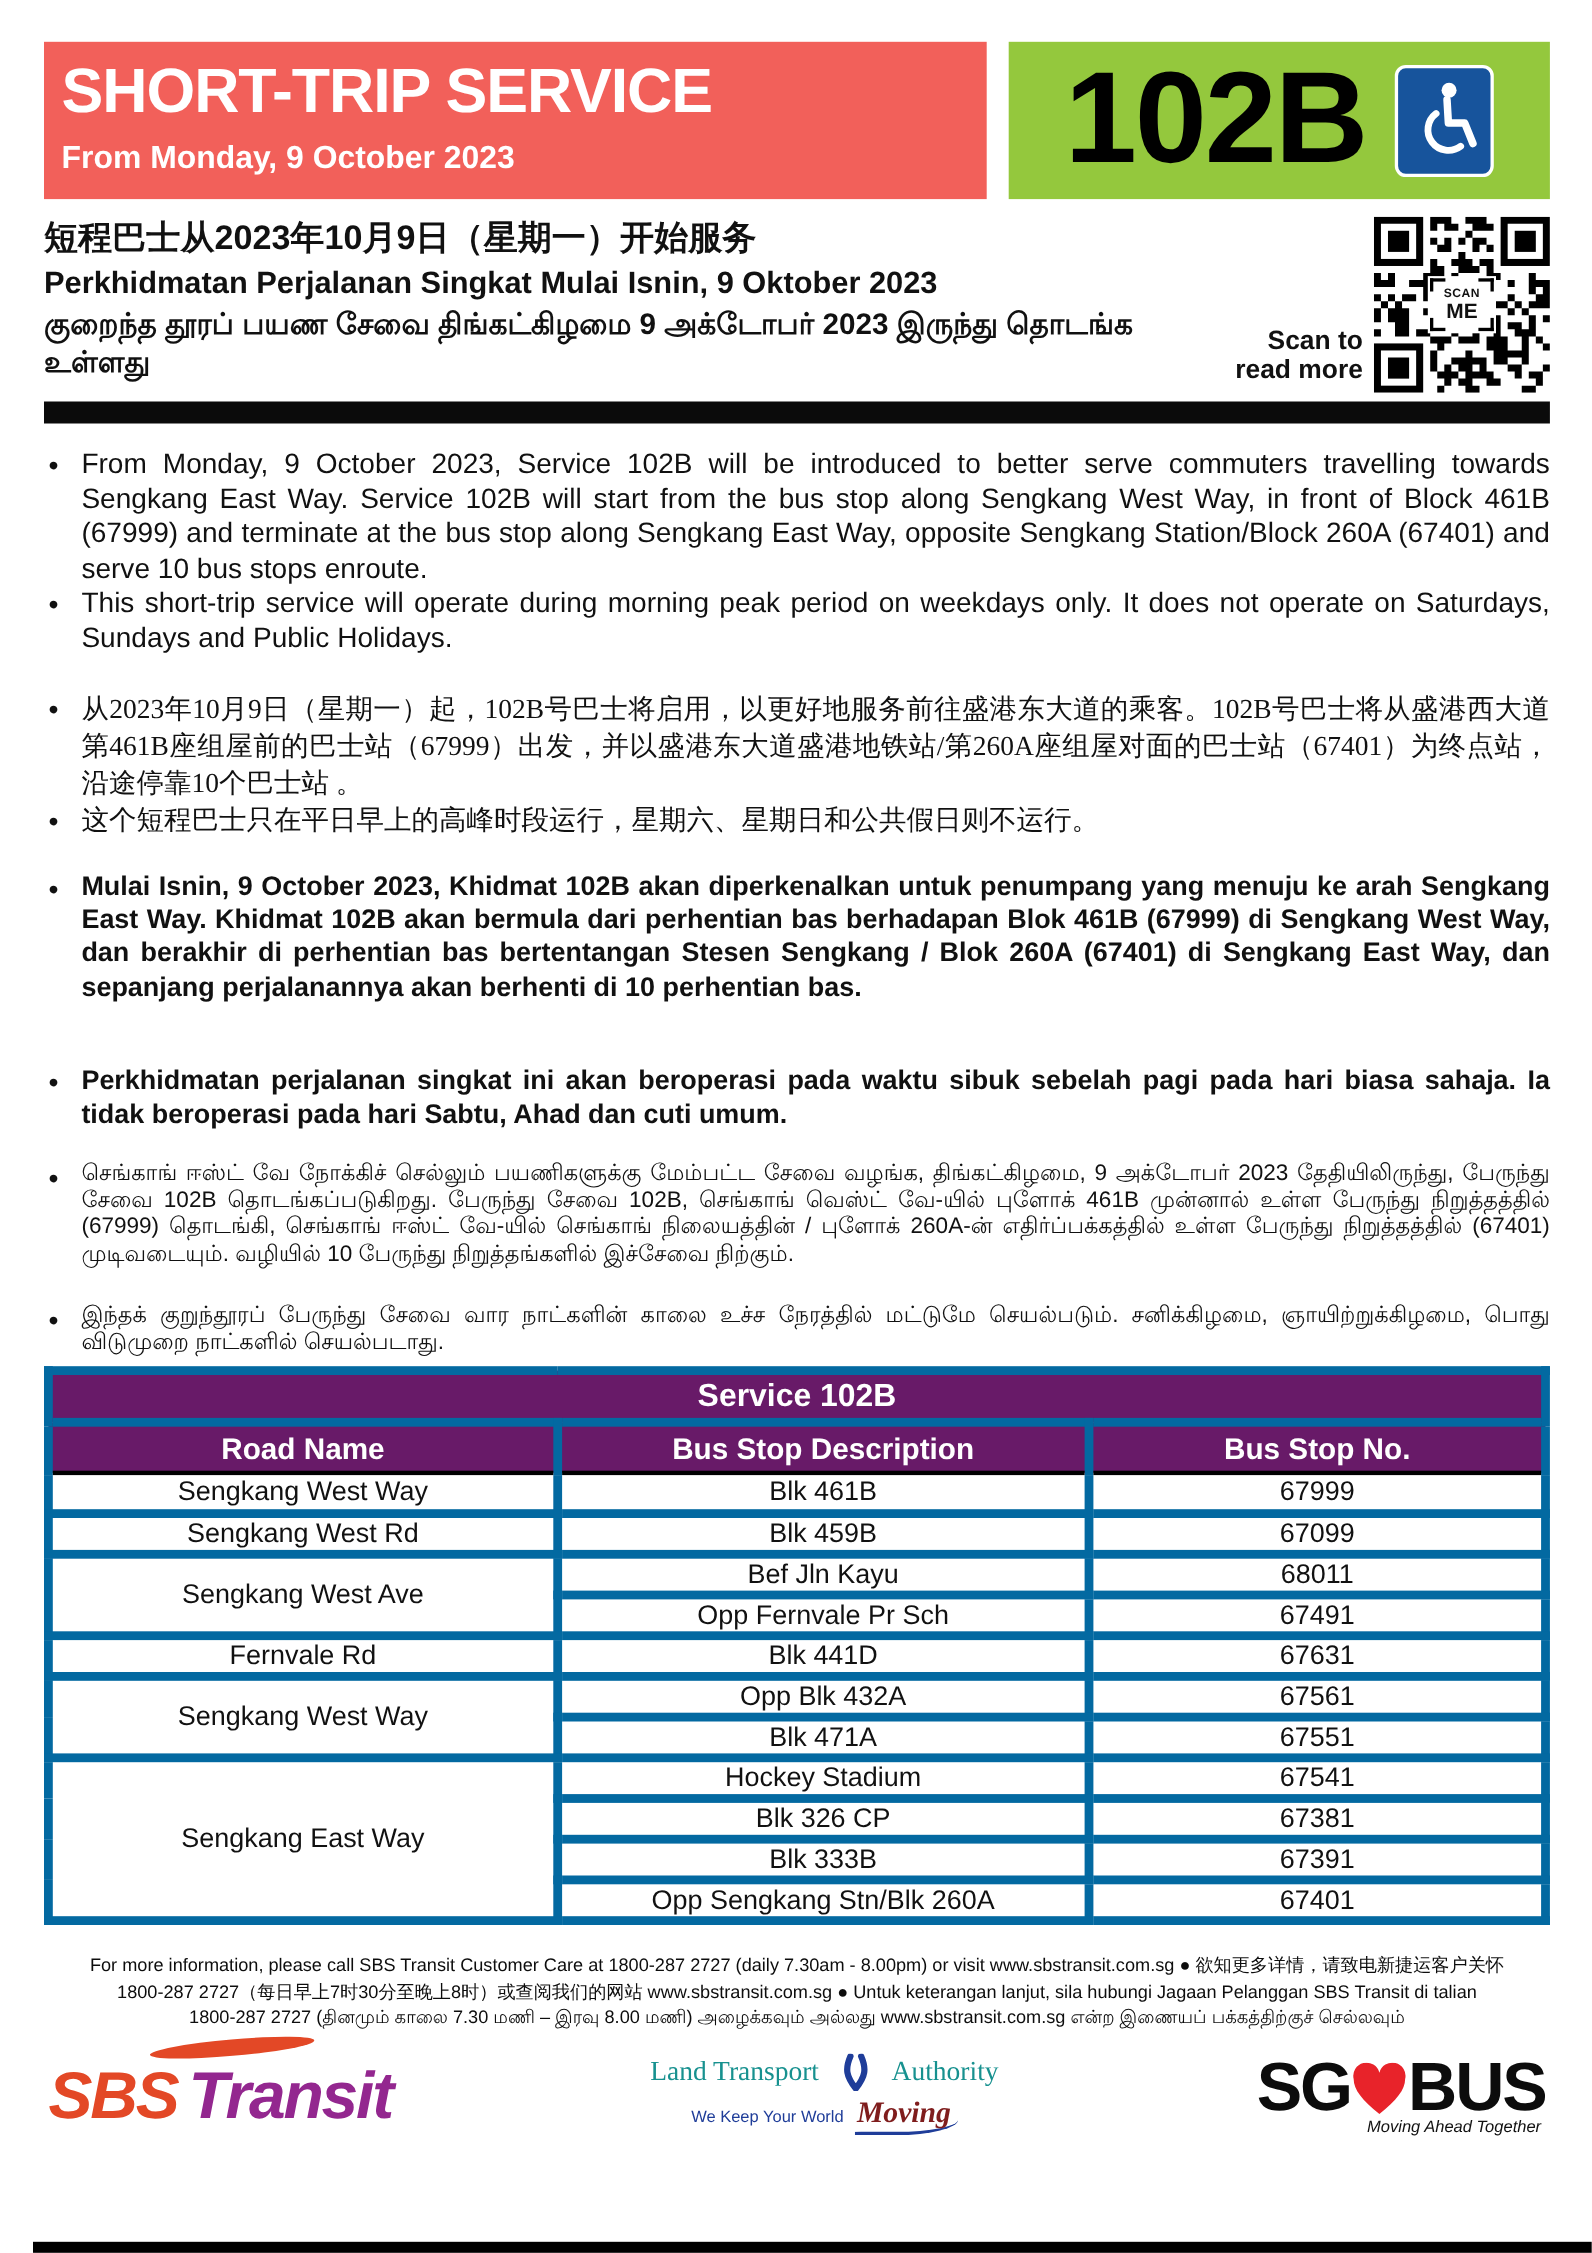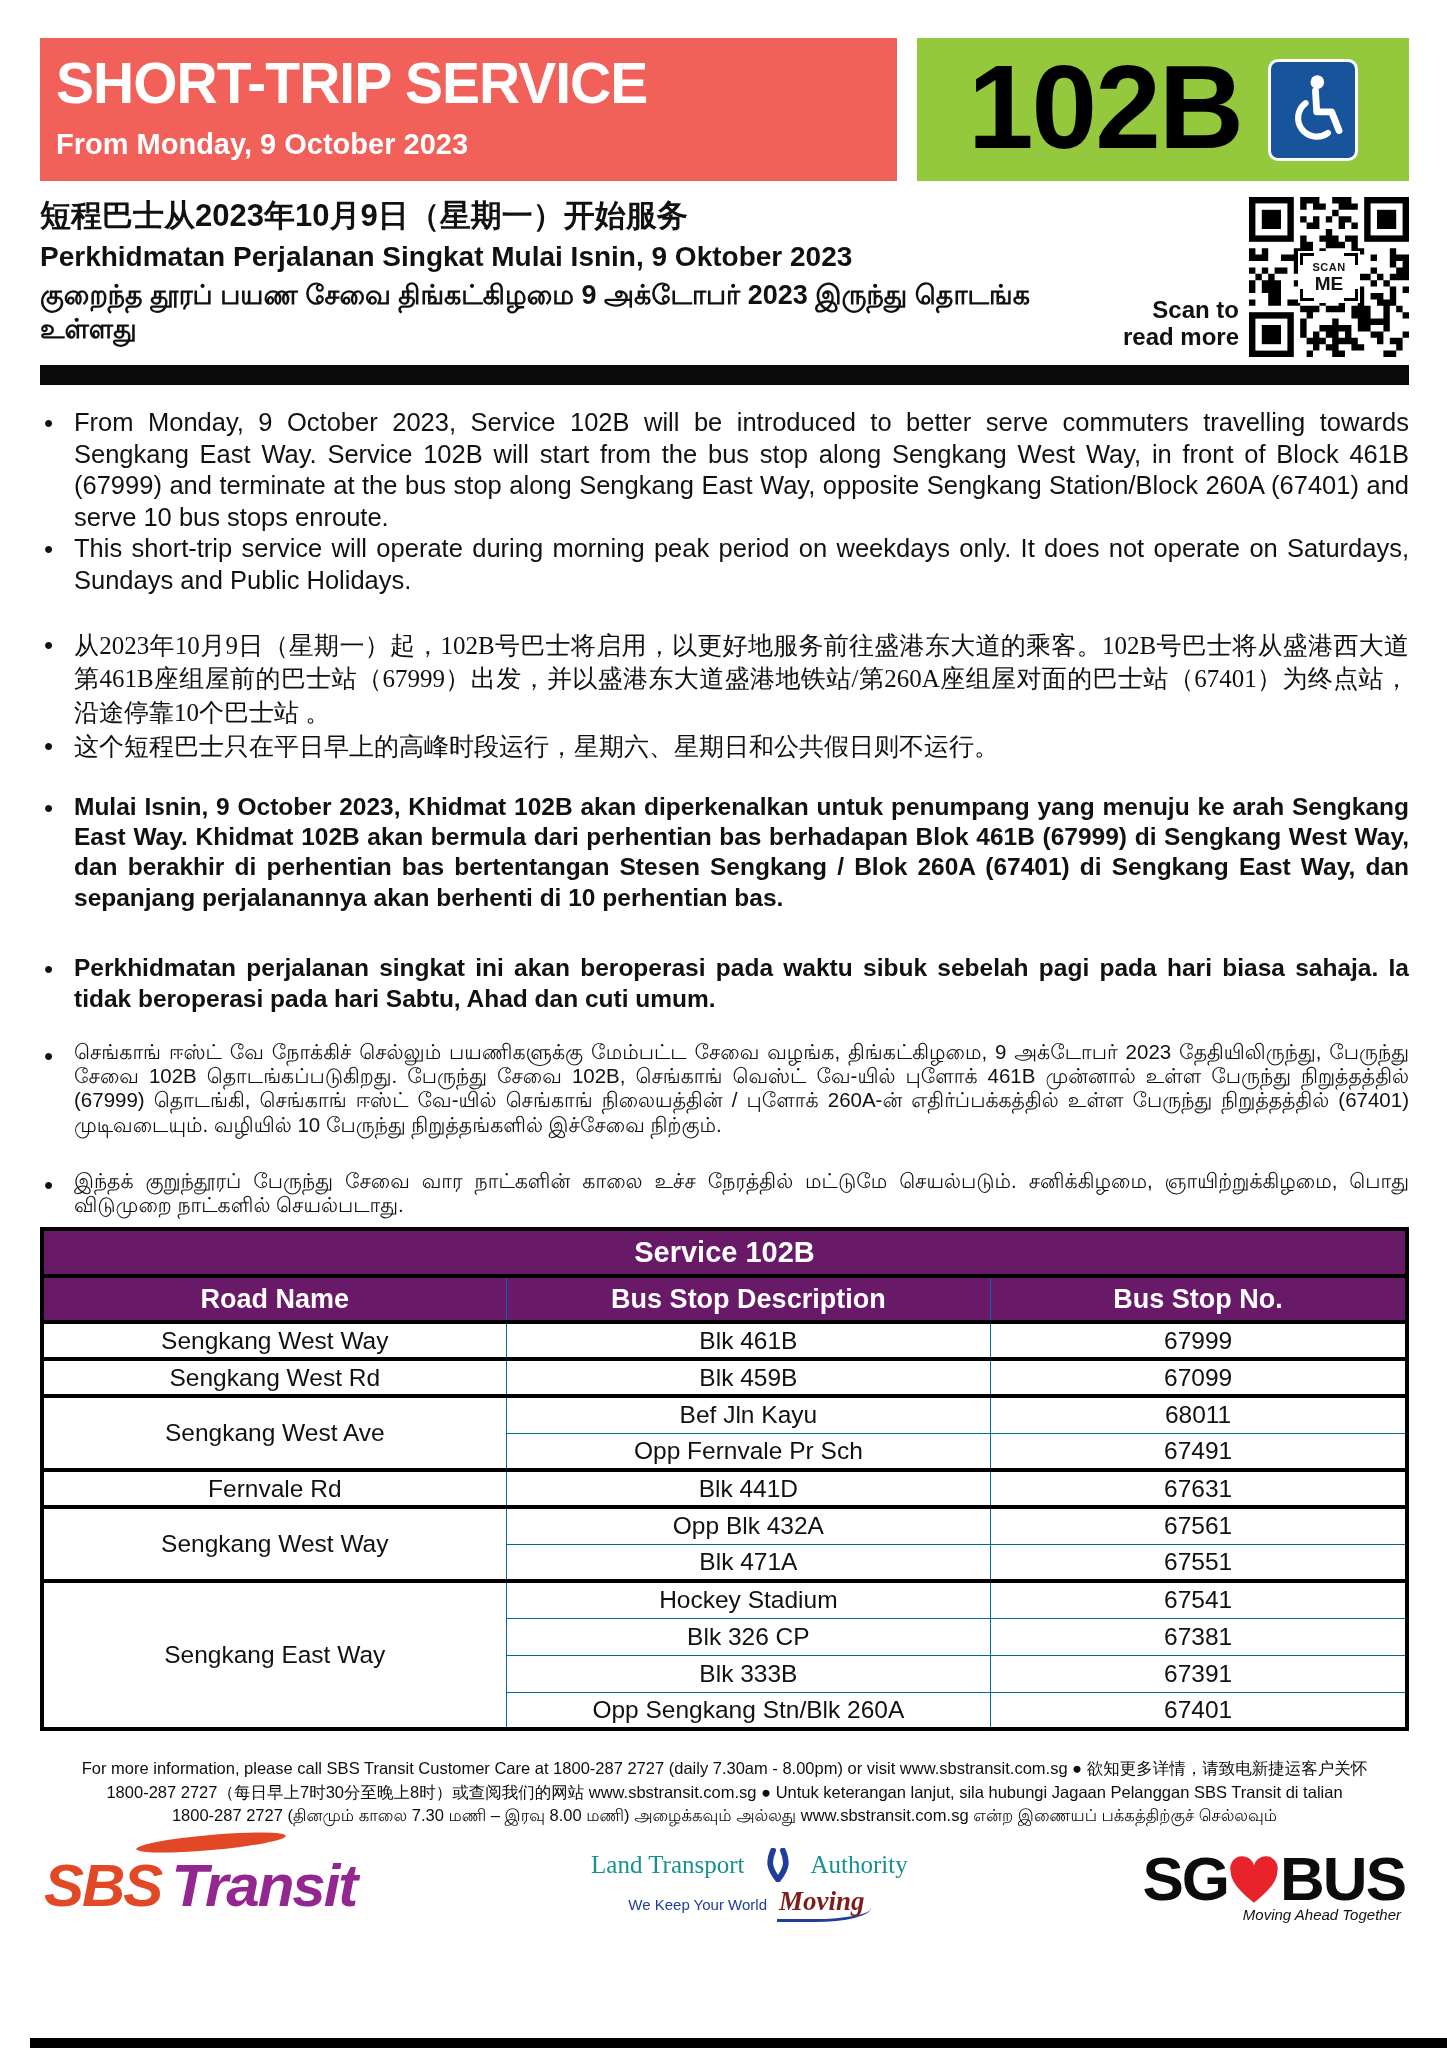--- a/index.html
+++ b/index.html
@@ -65,28 +65,28 @@
   .bullet-row::before { content:"\2022"; flex:0 0 30px; font-size:26px; line-height:1.3; padding-left:2px; }
   .bullet-row p { flex:1; text-align:justify; }
   .sec-en { margin-top:22px; }
   .sec-en p { font-size:25.5px; line-height:1.24; }
   .sec-zh { margin-top:32px; }
   .sec-zh p { font-size:25px; line-height:1.35; font-family:"Liberation Serif", serif; }
   .sec-ms { margin-top:28px; }
   .sec-ms p { font-size:24.5px; line-height:1.24; font-weight:bold; }
   .sec-ta { margin-top:26px; }
   .sec-ta p { font-size:20.5px; line-height:1.18; }
-  .gap-lg { margin-top:40px; }
+  .gap-lg { margin-top:55px; }
   .gap-md { margin-top:32px; }
 
   
   table.stops {
     width:100%; margin-top:10px; border-collapse:collapse; border:4px solid #000; table-layout:fixed;
   }
-  table.stops th, table.stops td { border:1px solid #0369a1; text-align:center; vertical-align:middle; }
+  table.stops th, table.stops td { border:8px solid #0369a1; text-align:center; vertical-align:middle; }
   table.stops .title-row th {
     background:#681a68; color:#fff; font-size:29px; font-weight:bold; height:47px; border-bottom:4px solid #000;
   }
   table.stops .head-row th {
     background:#681a68; color:#fff; font-size:27px; font-weight:bold; height:46px; border-bottom:4px solid #000;
   }
   table.stops td { font-size:24.5px; height:37px; background:#fff; }
   table.stops tr.group-start td { border-top:4px solid #000; }
   .col-road { width:34%; } .col-desc { width:35.5%; } .col-no { width:30.5%; }
 

